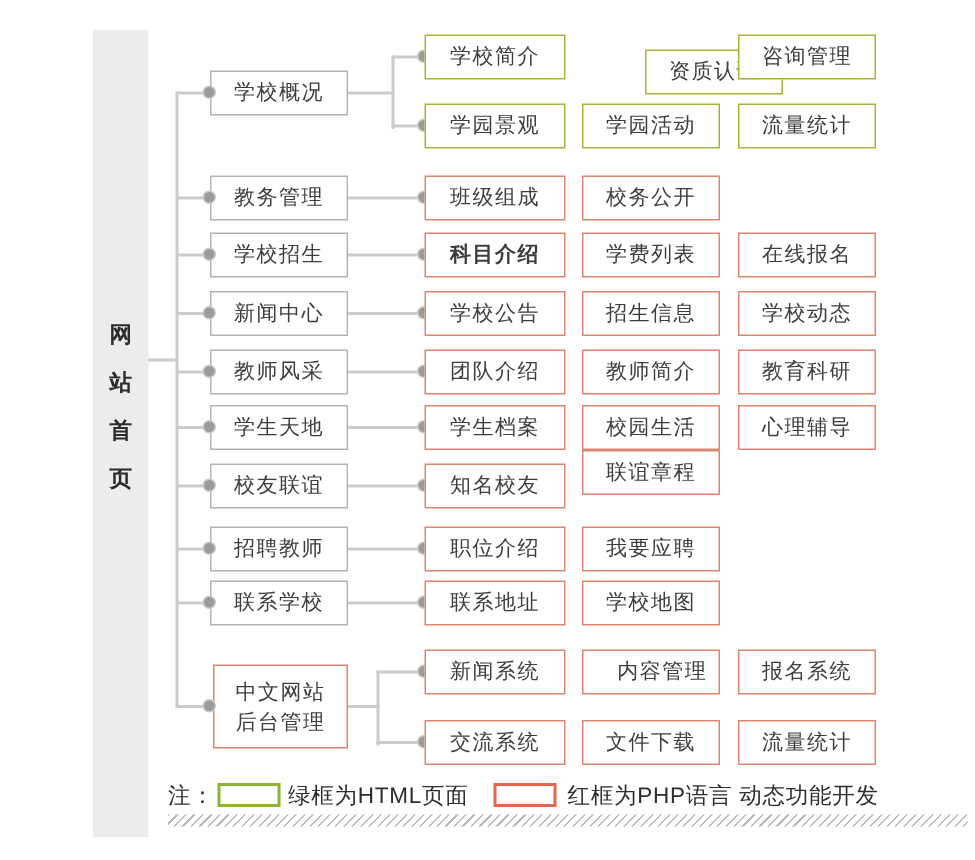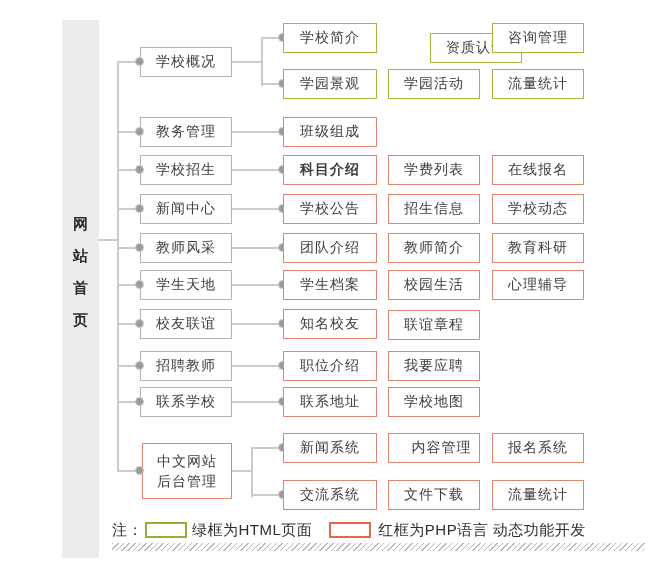--- a/index.html
+++ b/index.html
@@ -123,39 +123,40 @@
   <div class="dot" style="left:278px;top:490px;"></div>
 
   <div class="n green c1" style="top:23px;">学校简介</div>
   <div class="n green c2" style="top:33px;margin-left:42px;">资质认证</div>
   <div class="n green c3" style="top:23px;">咨询管理</div>
   <div class="n green c1" style="top:69px;">学园景观</div>
   <div class="n green c2" style="top:69px;">学园活动</div>
   <div class="n green c3" style="top:69px;">流量统计</div>
 
   <div class="n red c1" style="top:117px;">班级组成</div>
+  <div class="n red c2" style="top:117px;">校务公开</div>
 
   <div class="n red c1" style="top:155px;font-weight:bold;">科目介绍</div>
   <div class="n red c2" style="top:155px;">学费列表</div>
   <div class="n red c3" style="top:155px;">在线报名</div>
 
   <div class="n red c1" style="top:194px;">学校公告</div>
   <div class="n red c2" style="top:194px;">招生信息</div>
   <div class="n red c3" style="top:194px;">学校动态</div>
 
   <div class="n red c1" style="top:233px;">团队介绍</div>
   <div class="n red c2" style="top:233px;">教师简介</div>
   <div class="n red c3" style="top:233px;">教育科研</div>
 
   <div class="n red c1" style="top:270px;">学生档案</div>
   <div class="n red c2" style="top:270px;">校园生活</div>
   <div class="n red c3" style="top:270px;">心理辅导</div>
 
   <div class="n red c1" style="top:309px;">知名校友</div>
-  <div class="n red c2" style="top:310px;">联谊章程</div>
+  <div class="n red c2" style="top:300px;">联谊章程</div>
 
   <div class="n red c1" style="top:351px;">职位介绍</div>
   <div class="n red c2" style="top:351px;">我要应聘</div>
 
   <div class="n red c1" style="top:387px;">联系地址</div>
   <div class="n red c2" style="top:387px;">学校地图</div>
 
   <div class="n red c1" style="top:433px;">新闻系统</div>
   <div class="n red c2" style="top:433px;padding-left:15px;">内容管理</div>
   <div class="n red c3" style="top:433px;text-align:center;">报名系统</div>

